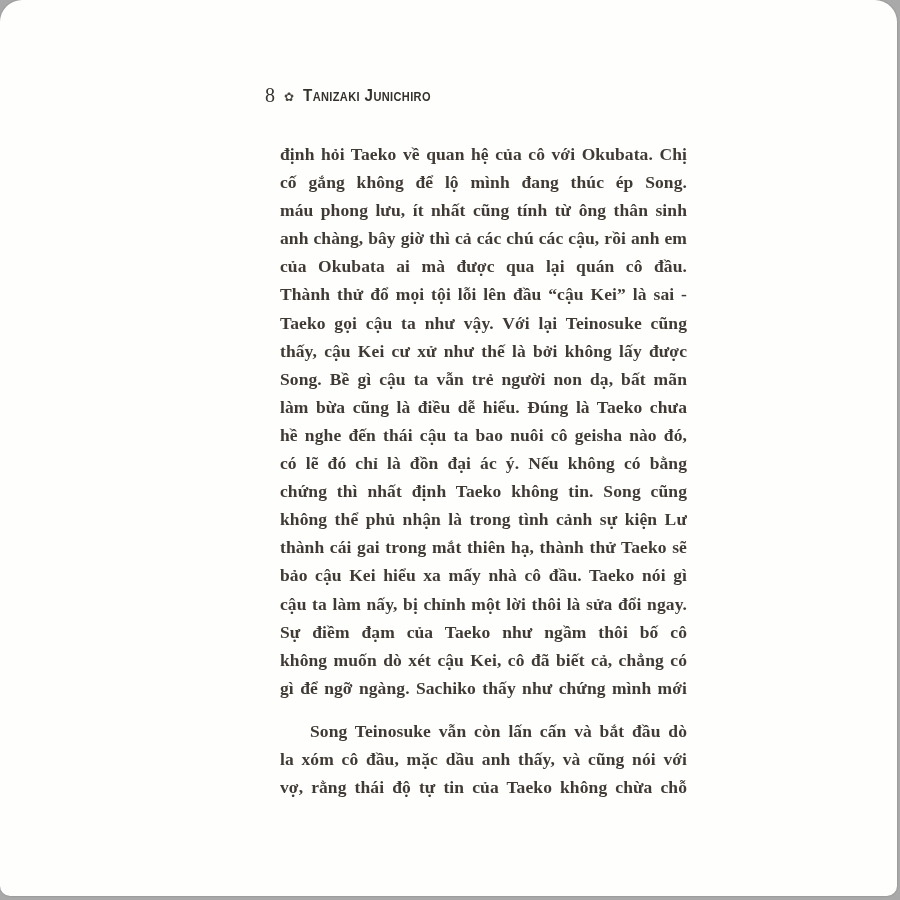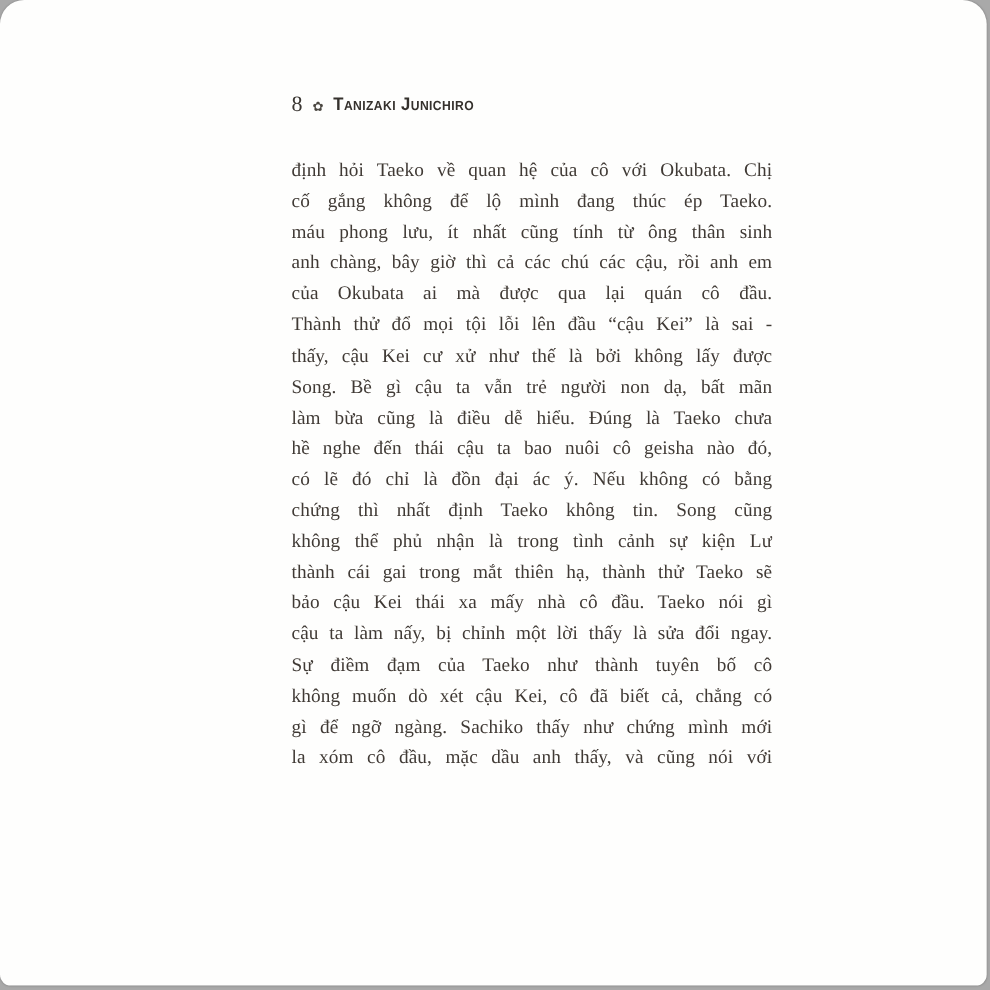--- a/index.html
+++ b/index.html
@@ -59,21 +59,22 @@
   }
   .body-text {
     margin-top: 33px;
     font-family: "Liberation Serif", serif;
     font-size: 17.5px;
     line-height: 28.1px;
     color: #403a35;
     letter-spacing: 0.1px;
   }
   .paragraph {
-    margin: 0;
+    margin: 15px;
+    font-weight: bold;
   }
   .line {
     white-space: nowrap;
     overflow: hidden;
     text-align: justify;
     text-align-last: justify;
   }
   .line.last {
     text-align-last: left;
   }
@@ -87,37 +88,40 @@
 <div class="page">
   <div class="content">
     <div class="header">
       <span class="page-number">8</span>
       <span class="ornament">✿</span>
       <span class="author">Tanizaki Junichiro</span>
     </div>
     <div class="body-text">
         <div class="paragraph">
           <div class="line">định hỏi Taeko về quan hệ của cô với Okubata. Chị</div>
-          <div class="line">cố gắng không để lộ mình đang thúc ép Taeko.</div>
+          <div class="line">cố gắng không để lộ mình đang thúc ép Song.</div>
           <div class="line">máu phong lưu, ít nhất cũng tính từ ông thân sinh</div>
           <div class="line">anh chàng, bây giờ thì cả các chú các cậu, rồi anh em</div>
           <div class="line">của Okubata ai mà được qua lại quán cô đầu.</div>
           <div class="line">Thành thử đổ mọi tội lỗi lên đầu “cậu Kei” là sai -</div>
+          <div class="line">Taeko gọi cậu ta như vậy. Với lại Teinosuke cũng</div>
           <div class="line">thấy, cậu Kei cư xử như thế là bởi không lấy được</div>
           <div class="line">Song. Bề gì cậu ta vẫn trẻ người non dạ, bất mãn</div>
           <div class="line">làm bừa cũng là điều dễ hiểu. Đúng là Taeko chưa</div>
           <div class="line">hề nghe đến thái cậu ta bao nuôi cô geisha nào đó,</div>
           <div class="line">có lẽ đó chỉ là đồn đại ác ý. Nếu không có bằng</div>
           <div class="line">chứng thì nhất định Taeko không tin. Song cũng</div>
           <div class="line">không thể phủ nhận là trong tình cảnh sự kiện Lư</div>
           <div class="line">thành cái gai trong mắt thiên hạ, thành thử Taeko sẽ</div>
-          <div class="line">bảo cậu Kei thái xa mấy nhà cô đầu. Taeko nói gì</div>
-          <div class="line">cậu ta làm nấy, bị chỉnh một lời thấy là sửa đổi ngay.</div>
-          <div class="line">Sự điềm đạm của Taeko như thành tuyên bố cô</div>
+          <div class="line">bảo cậu Kei hiểu xa mấy nhà cô đầu. Taeko nói gì</div>
+          <div class="line">cậu ta làm nấy, bị chỉnh một lời thôi là sửa đổi ngay.</div>
+          <div class="line">Sự điềm đạm của Taeko như ngầm thôi bố cô</div>
           <div class="line">không muốn dò xét cậu Kei, cô đã biết cả, chẳng có</div>
           <div class="line">gì để ngỡ ngàng. Sachiko thấy như chứng mình mới</div>
         </div>
         <div class="paragraph">
+          <div class="line indent">Song Teinosuke vẫn còn lấn cấn và bắt đầu dò</div>
           <div class="line">la xóm cô đầu, mặc dầu anh thấy, và cũng nói với</div>
+          <div class="line">vợ, rằng thái độ tự tin của Taeko không chừa chỗ</div>
         </div>
       </div>
   </div>
 </div>
 
 </body></html>

